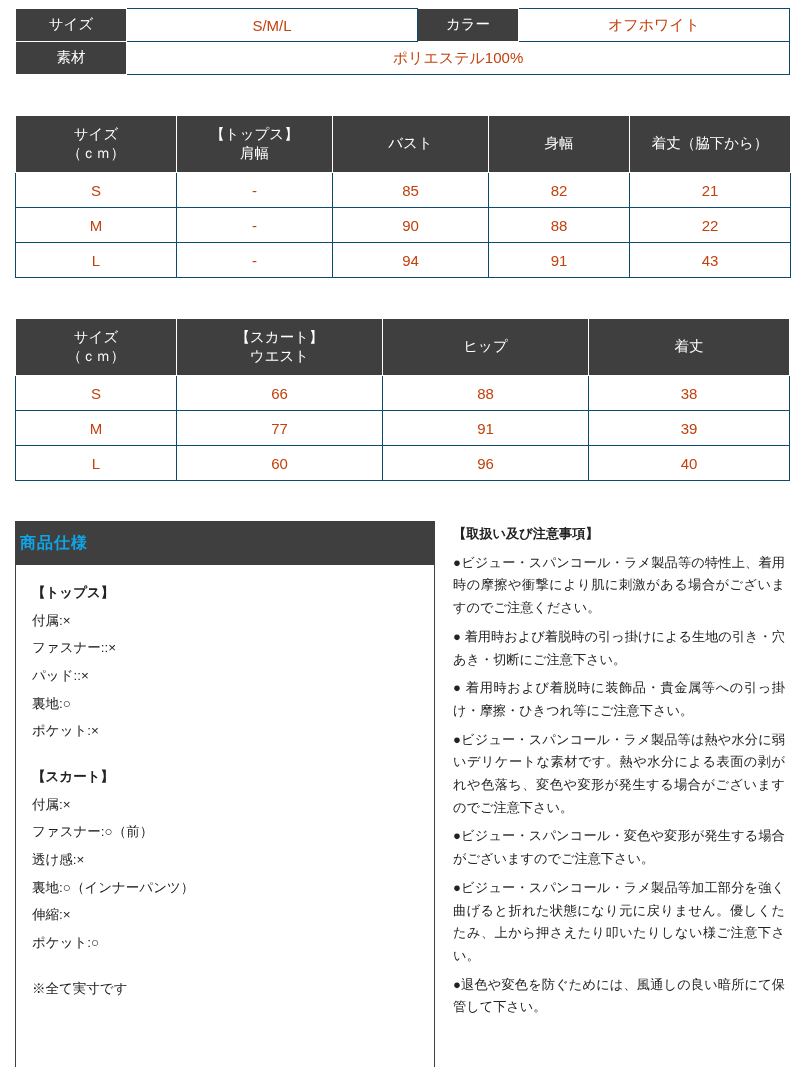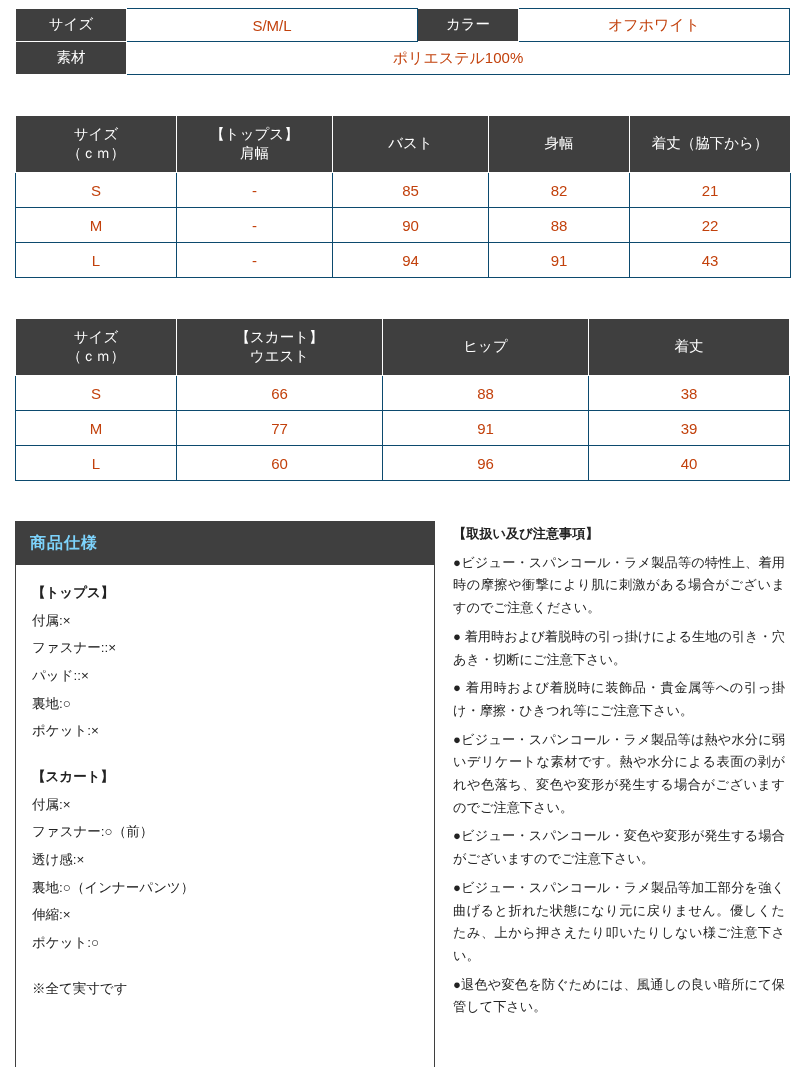--- a/index.html
+++ b/index.html
@@ -82,24 +82,24 @@
     align-items: flex-start;
   }
   .col-left {
     width: 420px;
     border: 1px solid #3f3f3f;
     box-sizing: border-box;
     background: #ffffff;
   }
   .col-left-title {
     background: #3f3f3f;
-    color: #7dd3fc;
+    color: #0ea5e9;
     font-size: 16px;
     font-weight: bold;
-    padding: 11px 14px;
+    padding: 11px 4px;
     letter-spacing: 1px;
   }
   .col-left-body {
     padding: 14px 16px 18px 16px;
     font-size: 13.5px;
     line-height: 2.05;
     color: #222222;
     min-height: 480px;
   }
   .subhead {

